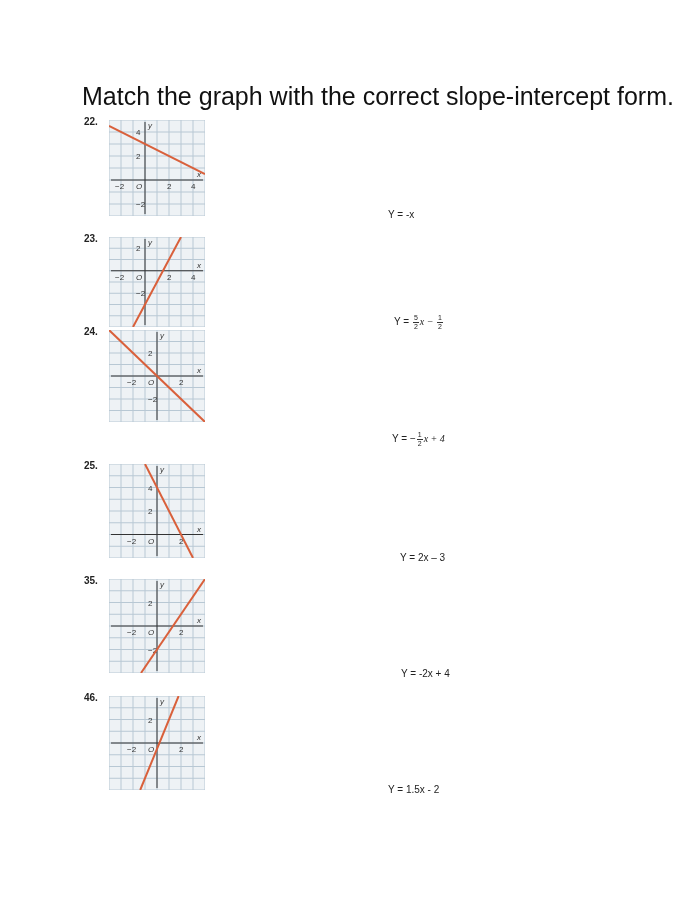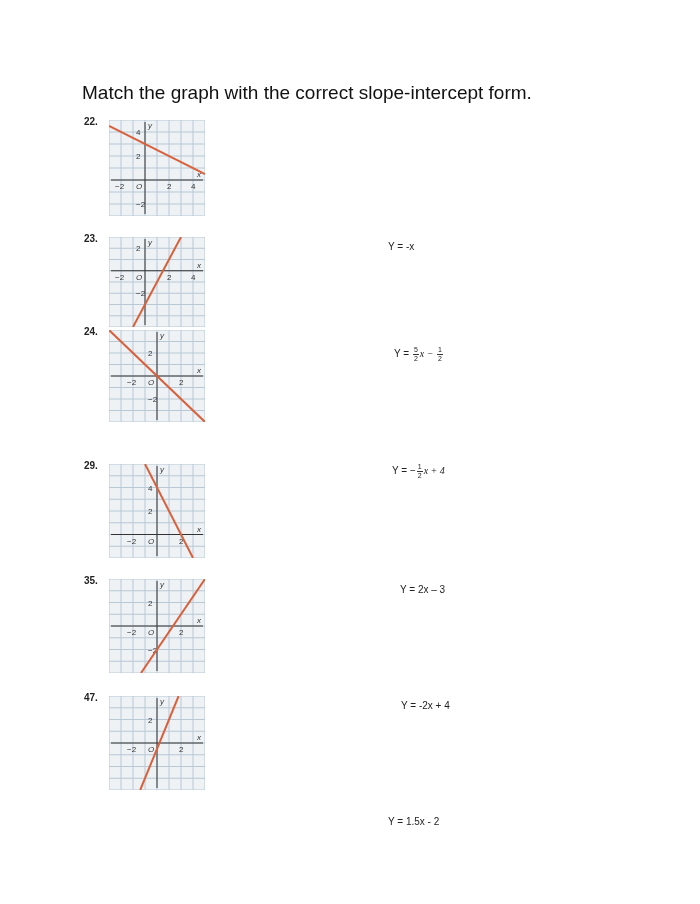--- a/index.html
+++ b/index.html
@@ -1,22 +1,22 @@
 <!DOCTYPE html>
 <html><head>
 <meta charset="utf-8">
 <style>
   html, body { margin: 0; padding: 0; background: #ffffff; }
   body { width: 700px; height: 904px; position: relative; overflow: hidden;
          font-family: "Liberation Sans", sans-serif; color: #1a1a1a; }
-  .title { position: absolute; left: 82px; top: 82px; font-size: 19px; color: #111; }
+  .title { position: absolute; left: 82px; top: 82px; font-size: 25px; color: #111; }
   .item { position: absolute; left: 84px; width: 130px; height: 100px; }
   .num { position: absolute; left: 0; top: 0; font-size: 10px; font-weight: bold; color: #222; text-align: right; }
   .graph { position: absolute; left: 25px; top: 4px; }
-  .eq { position: absolute; font-size: 10px; color: #222; white-space: nowrap; margin-top: 32px; }
+  .eq { position: absolute; font-size: 10px; color: #222; white-space: nowrap; }
   .frac { display: inline-block; vertical-align: middle; text-align: center; font-size: 7px; line-height: 8px; margin: 0 1px; }
   .frac .n { display: block; border-bottom: 1px solid #333; padding: 0 1px; }
   .frac .d { display: block; padding: 0 1px; }
   .eq .italic { font-style: italic; font-family: "Liberation Serif", serif; }
 </style>
 </head>
 <body>
 
 <div class="title">Match the graph with the correct slope-intercept form.</div>
 
@@ -119,21 +119,21 @@
       <text x="39" y="55" font-size="8" fill="#333" font-family="Liberation Sans, sans-serif" font-style="italic">O</text>
       <text x="70" y="55" font-size="8" fill="#333" font-family="Liberation Sans, sans-serif" font-style="normal">2</text>
       <text x="88" y="43" font-size="8" fill="#333" font-family="Liberation Sans, sans-serif" font-style="italic">x</text>
       <text x="51" y="8" font-size="8" fill="#333" font-family="Liberation Sans, sans-serif" font-style="italic">y</text>
       <text x="39" y="26" font-size="8" fill="#333" font-family="Liberation Sans, sans-serif" font-style="normal">2</text>
       <text x="39" y="72" font-size="8" fill="#333" font-family="Liberation Sans, sans-serif" font-style="normal">−2</text>
       <line x1="0" y1="0" x2="96" y2="92" stroke="#d9603b" stroke-width="2"></line>
     </svg>
 </div>
 <div class="item" style="top:460px">
-  <div class="num">29.</div>
+  <div class="num">25.</div>
   <svg class="graph" width="96" height="94">
       <rect x="0" y="0" width="96" height="94" fill="#eef2f5"></rect>
       <line x1="0" y1="0" x2="0" y2="94" stroke="#b8c8d4" stroke-width="1"></line>
       <line x1="12" y1="0" x2="12" y2="94" stroke="#b8c8d4" stroke-width="1"></line>
       <line x1="24" y1="0" x2="24" y2="94" stroke="#b8c8d4" stroke-width="1"></line>
       <line x1="36" y1="0" x2="36" y2="94" stroke="#b8c8d4" stroke-width="1"></line>
       <line x1="48" y1="0" x2="48" y2="94" stroke="#b8c8d4" stroke-width="1"></line>
       <line x1="60" y1="0" x2="60" y2="94" stroke="#b8c8d4" stroke-width="1"></line>
       <line x1="72" y1="0" x2="72" y2="94" stroke="#b8c8d4" stroke-width="1"></line>
       <line x1="84" y1="0" x2="84" y2="94" stroke="#b8c8d4" stroke-width="1"></line>
@@ -187,21 +187,21 @@
       <text x="39" y="56" font-size="8" fill="#333" font-family="Liberation Sans, sans-serif" font-style="italic">O</text>
       <text x="70" y="56" font-size="8" fill="#333" font-family="Liberation Sans, sans-serif" font-style="normal">2</text>
       <text x="88" y="44" font-size="8" fill="#333" font-family="Liberation Sans, sans-serif" font-style="italic">x</text>
       <text x="51" y="8" font-size="8" fill="#333" font-family="Liberation Sans, sans-serif" font-style="italic">y</text>
       <text x="39" y="26.5" font-size="8" fill="#333" font-family="Liberation Sans, sans-serif" font-style="normal">2</text>
       <text x="39" y="73.5" font-size="8" fill="#333" font-family="Liberation Sans, sans-serif" font-style="normal">−2</text>
       <line x1="32" y1="94" x2="96" y2="0" stroke="#d9603b" stroke-width="2"></line>
     </svg>
 </div>
 <div class="item" style="top:692px">
-  <div class="num">47.</div>
+  <div class="num">46.</div>
   <svg class="graph" width="96" height="94">
       <rect x="0" y="0" width="96" height="94" fill="#eef2f5"></rect>
       <line x1="0" y1="0" x2="0" y2="94" stroke="#b8c8d4" stroke-width="1"></line>
       <line x1="12" y1="0" x2="12" y2="94" stroke="#b8c8d4" stroke-width="1"></line>
       <line x1="24" y1="0" x2="24" y2="94" stroke="#b8c8d4" stroke-width="1"></line>
       <line x1="36" y1="0" x2="36" y2="94" stroke="#b8c8d4" stroke-width="1"></line>
       <line x1="48" y1="0" x2="48" y2="94" stroke="#b8c8d4" stroke-width="1"></line>
       <line x1="60" y1="0" x2="60" y2="94" stroke="#b8c8d4" stroke-width="1"></line>
       <line x1="72" y1="0" x2="72" y2="94" stroke="#b8c8d4" stroke-width="1"></line>
       <line x1="84" y1="0" x2="84" y2="94" stroke="#b8c8d4" stroke-width="1"></line>

